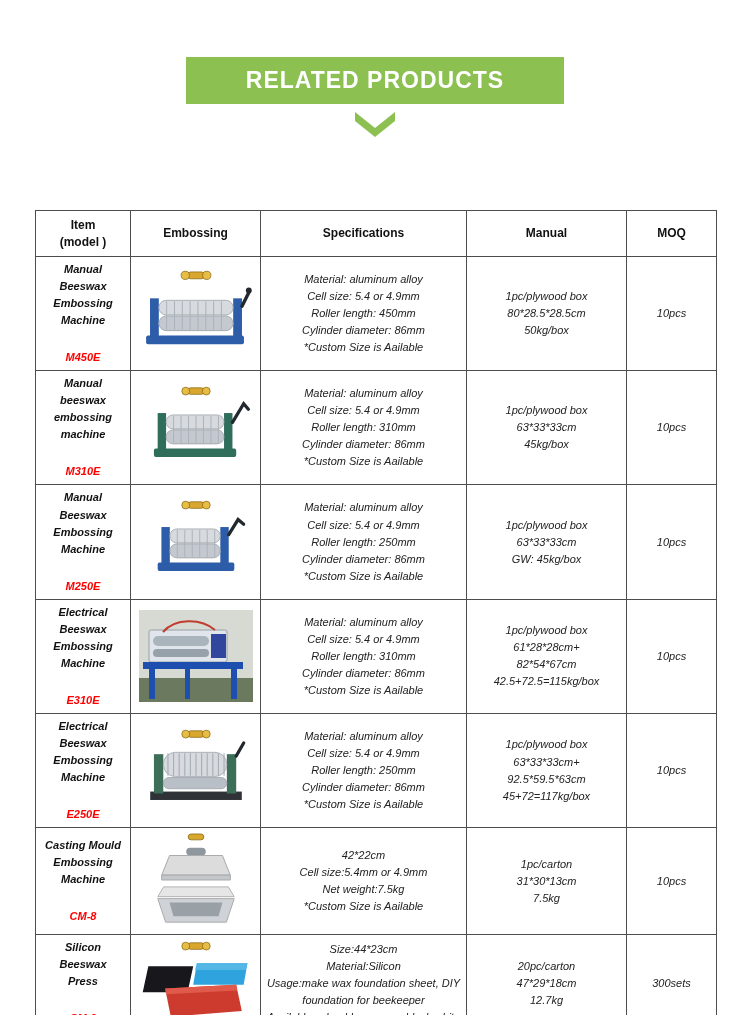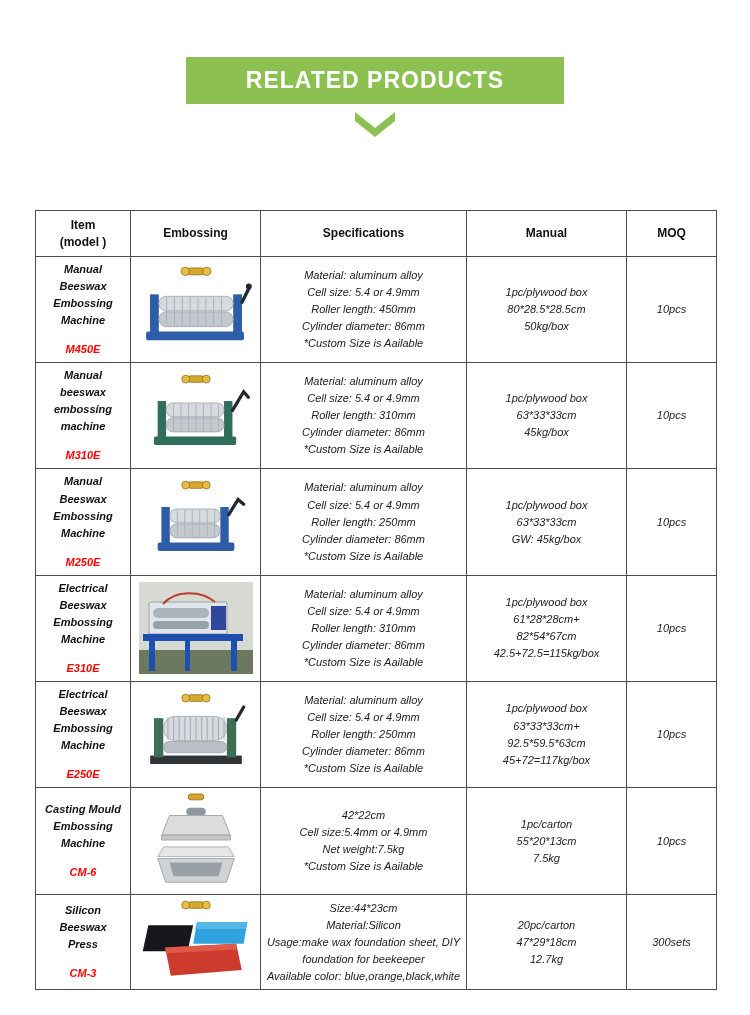--- a/index.html
+++ b/index.html
@@ -12,21 +12,21 @@
   .banner-title { color:#ffffff; font-size:23px; font-weight:bold; letter-spacing:1px; }
   .chevron { position:absolute; left:353px; top:110px; width:44px; height:30px; }
 
   .tbl-wrap { position:absolute; left:35px; top:210px; width:681px; }
   table { border-collapse:collapse; table-layout:fixed; width:681px;padding-left:20px; }
   th, td { border:1px solid #4d4d4d; text-align:center; vertical-align:middle; padding:4px 4px; }
   th { font-size:12px; font-weight:bold; color:#111; height:46px; line-height:1.4; }
   td { font-size:11px; color:#222; line-height:1.55;font-style:italic; }
   .ml { white-space:pre-line; }
   .item-name { font-weight:bold; font-size:11px; color:#111; white-space:pre-line; line-height:1.55; }
-  .model { font-weight:bold; color:#ff0000; font-size:11px; margin-top:12px; }
+  .model { font-weight:bold; color:#ff0000; font-size:11px; margin-top:20px; }
   .photo { display:block; margin:0 auto; }
   tr.h105 td { height:105px; }
   tr.h95  td { height:95px; }
   tr.h90  td { height:90px; }
 </style>
 </head>
 <body>
 
 <div class="page">
 
@@ -258,39 +258,39 @@
 92.5*59.5*63cm
 45+72=117kg/box</td>
           <td>10pcs</td>
         </tr>
 
         <tr class="h105">
           <td>
             <div class="item-name">Casting Mould
 Embossing
 Machine</div>
-            <div class="model">CM-6</div>
+            <div class="model">CM-8</div>
           </td>
           <td>
             <svg class="photo" width="122" height="98" viewBox="0 0 122 100">
               <rect x="53" y="2" width="16" height="6" rx="3" fill="#d9a62e" stroke="#8a6a14" stroke-width="0.8"></rect>
               <rect x="51" y="16" width="20" height="8" rx="4" fill="#8f979e"></rect>
               <polygon points="34,24 88,24 96,44 26,44" fill="#dcdcdc" stroke="#a8a8a8"></polygon>
               <polygon points="26,44 96,44 96,49 26,49" fill="#c3c7cb" stroke="#a8a8a8"></polygon>
               <polygon points="28,56 94,56 100,66 22,66" fill="#e6e6e6" stroke="#b0b0b0"></polygon>
               <polygon points="22,68 100,68 92,92 30,92" fill="#cfd3d7" stroke="#a8a8a8"></polygon>
               <polygon points="34,72 88,72 84,86 38,86" fill="#99a0a6"></polygon>
             </svg>
           </td>
           <td class="ml">42*22cm
 Cell size:5.4mm or 4.9mm
 Net weight:7.5kg
 *Custom Size is Aailable</td>
           <td class="ml">1pc/carton
-55*20*13cm
+31*30*13cm
 7.5kg</td>
           <td>10pcs</td>
         </tr>
 
         <tr class="h90">
           <td>
             <div class="item-name">Silicon Beeswax
 Press</div>
             <div class="model">CM-3</div>
           </td>

